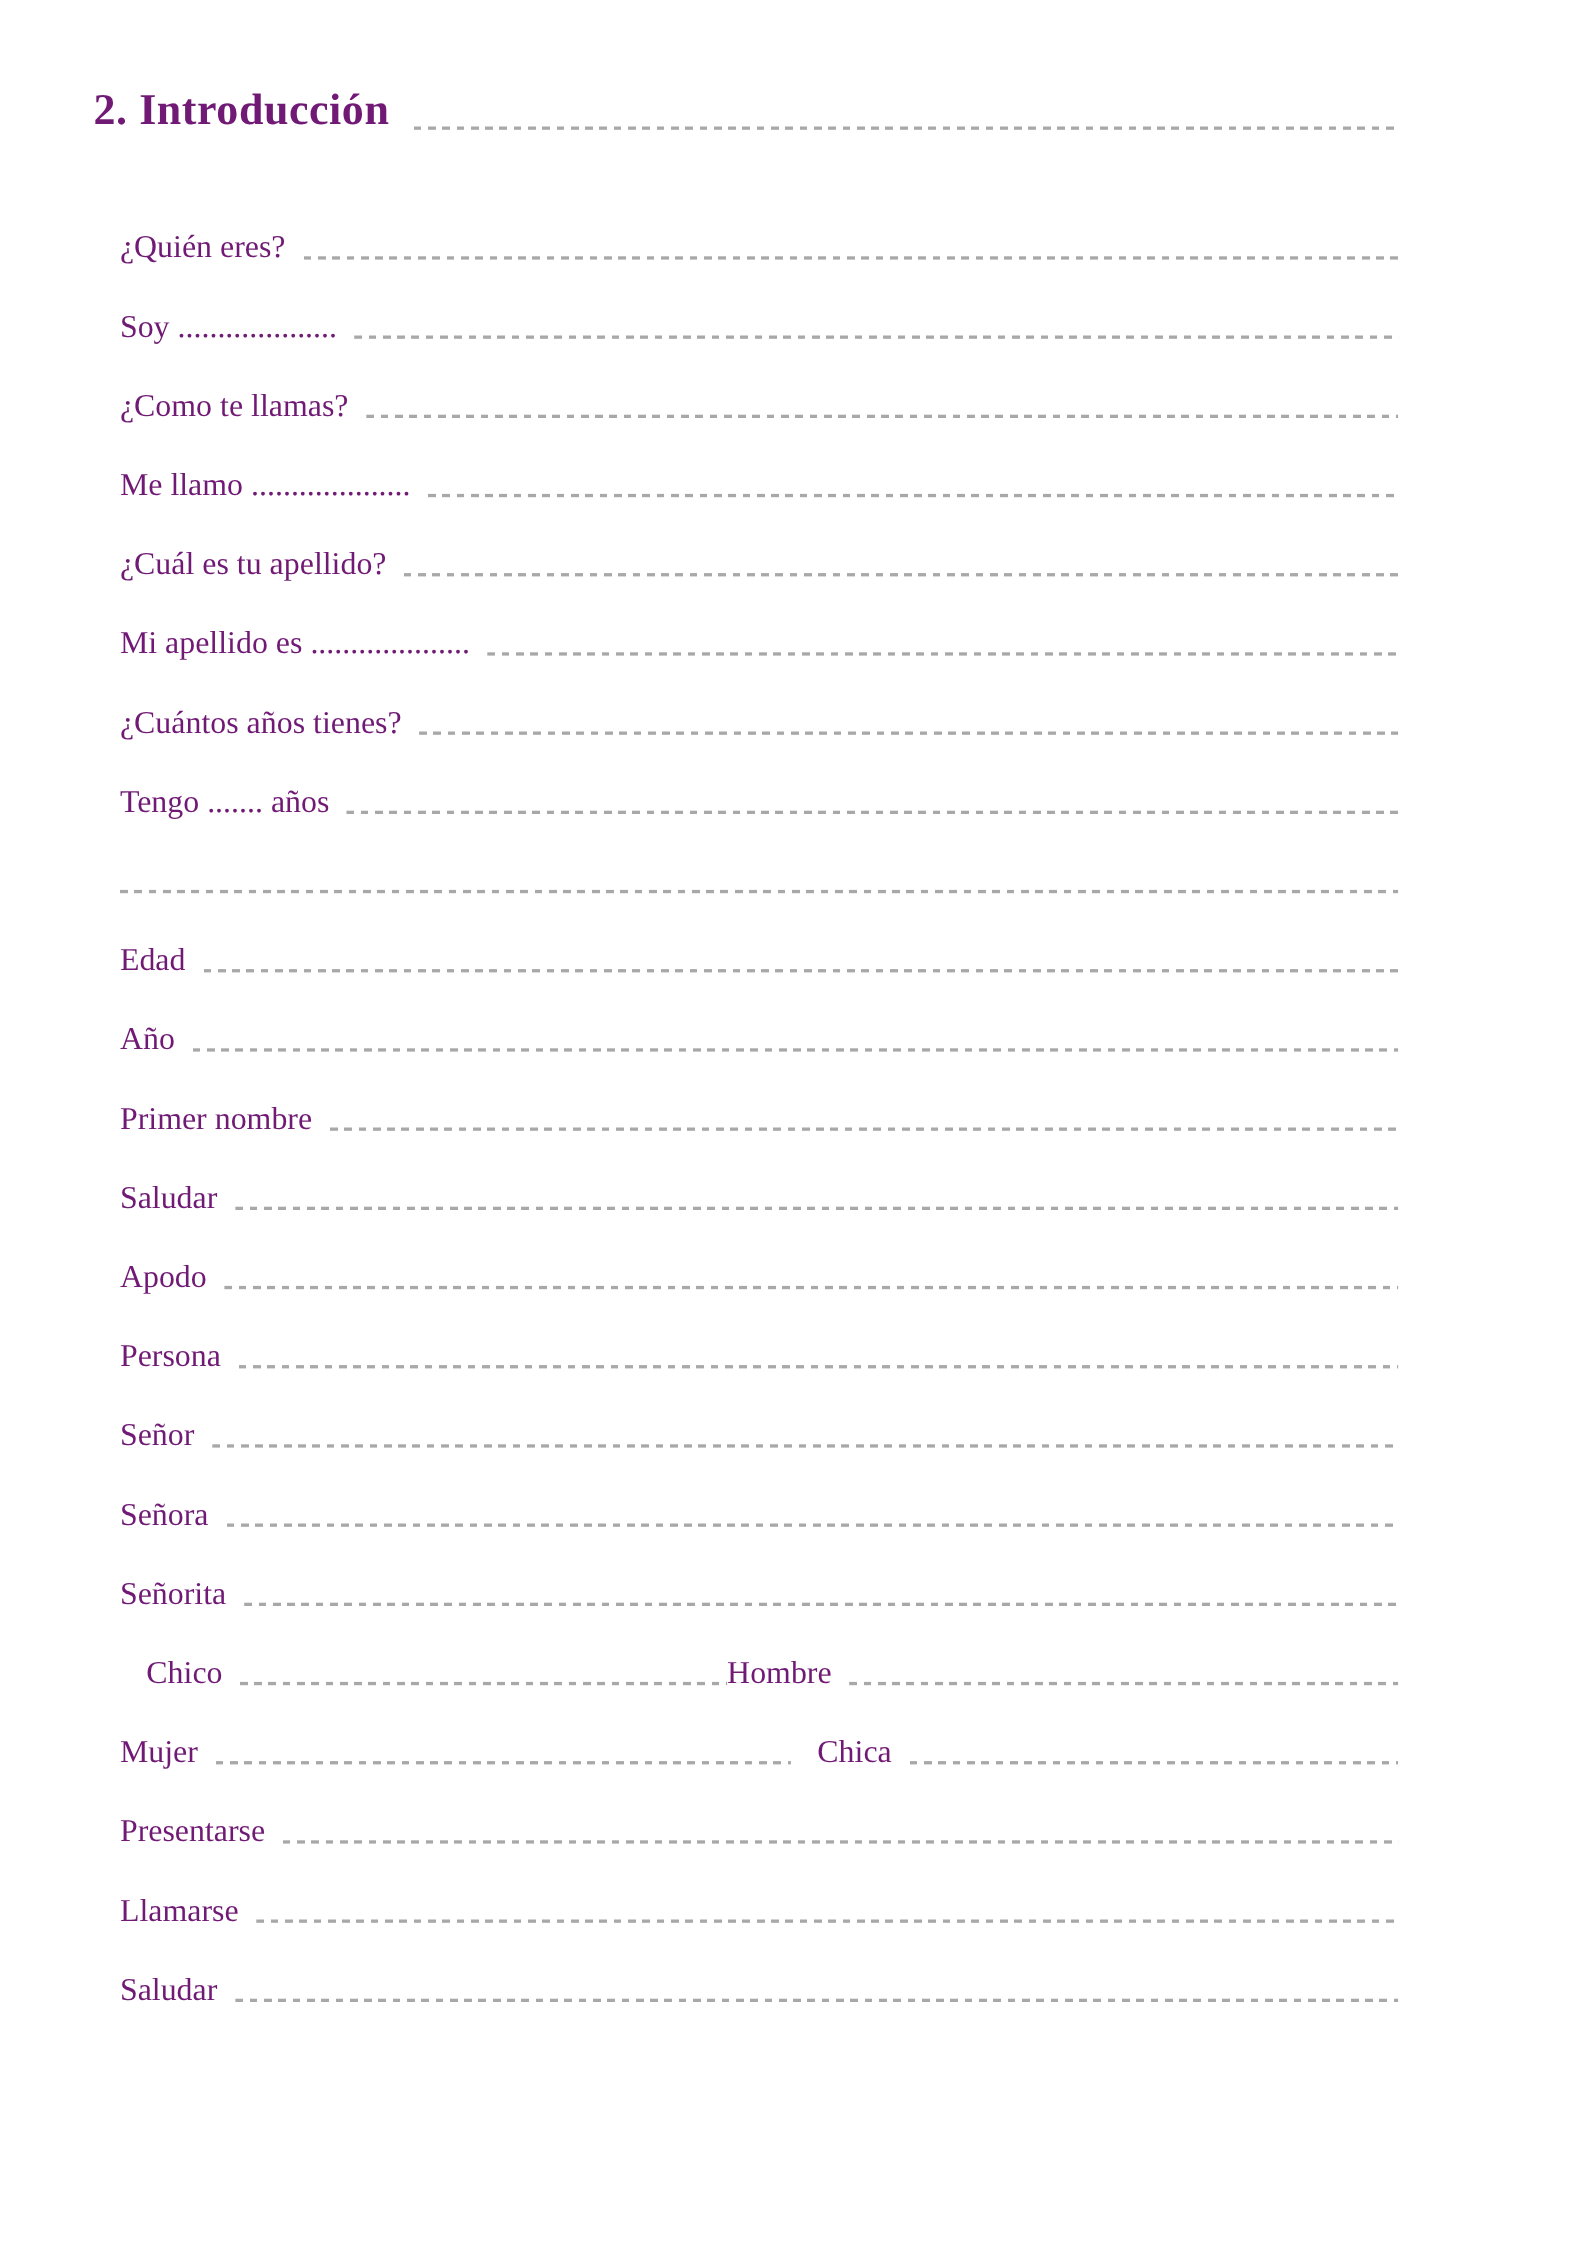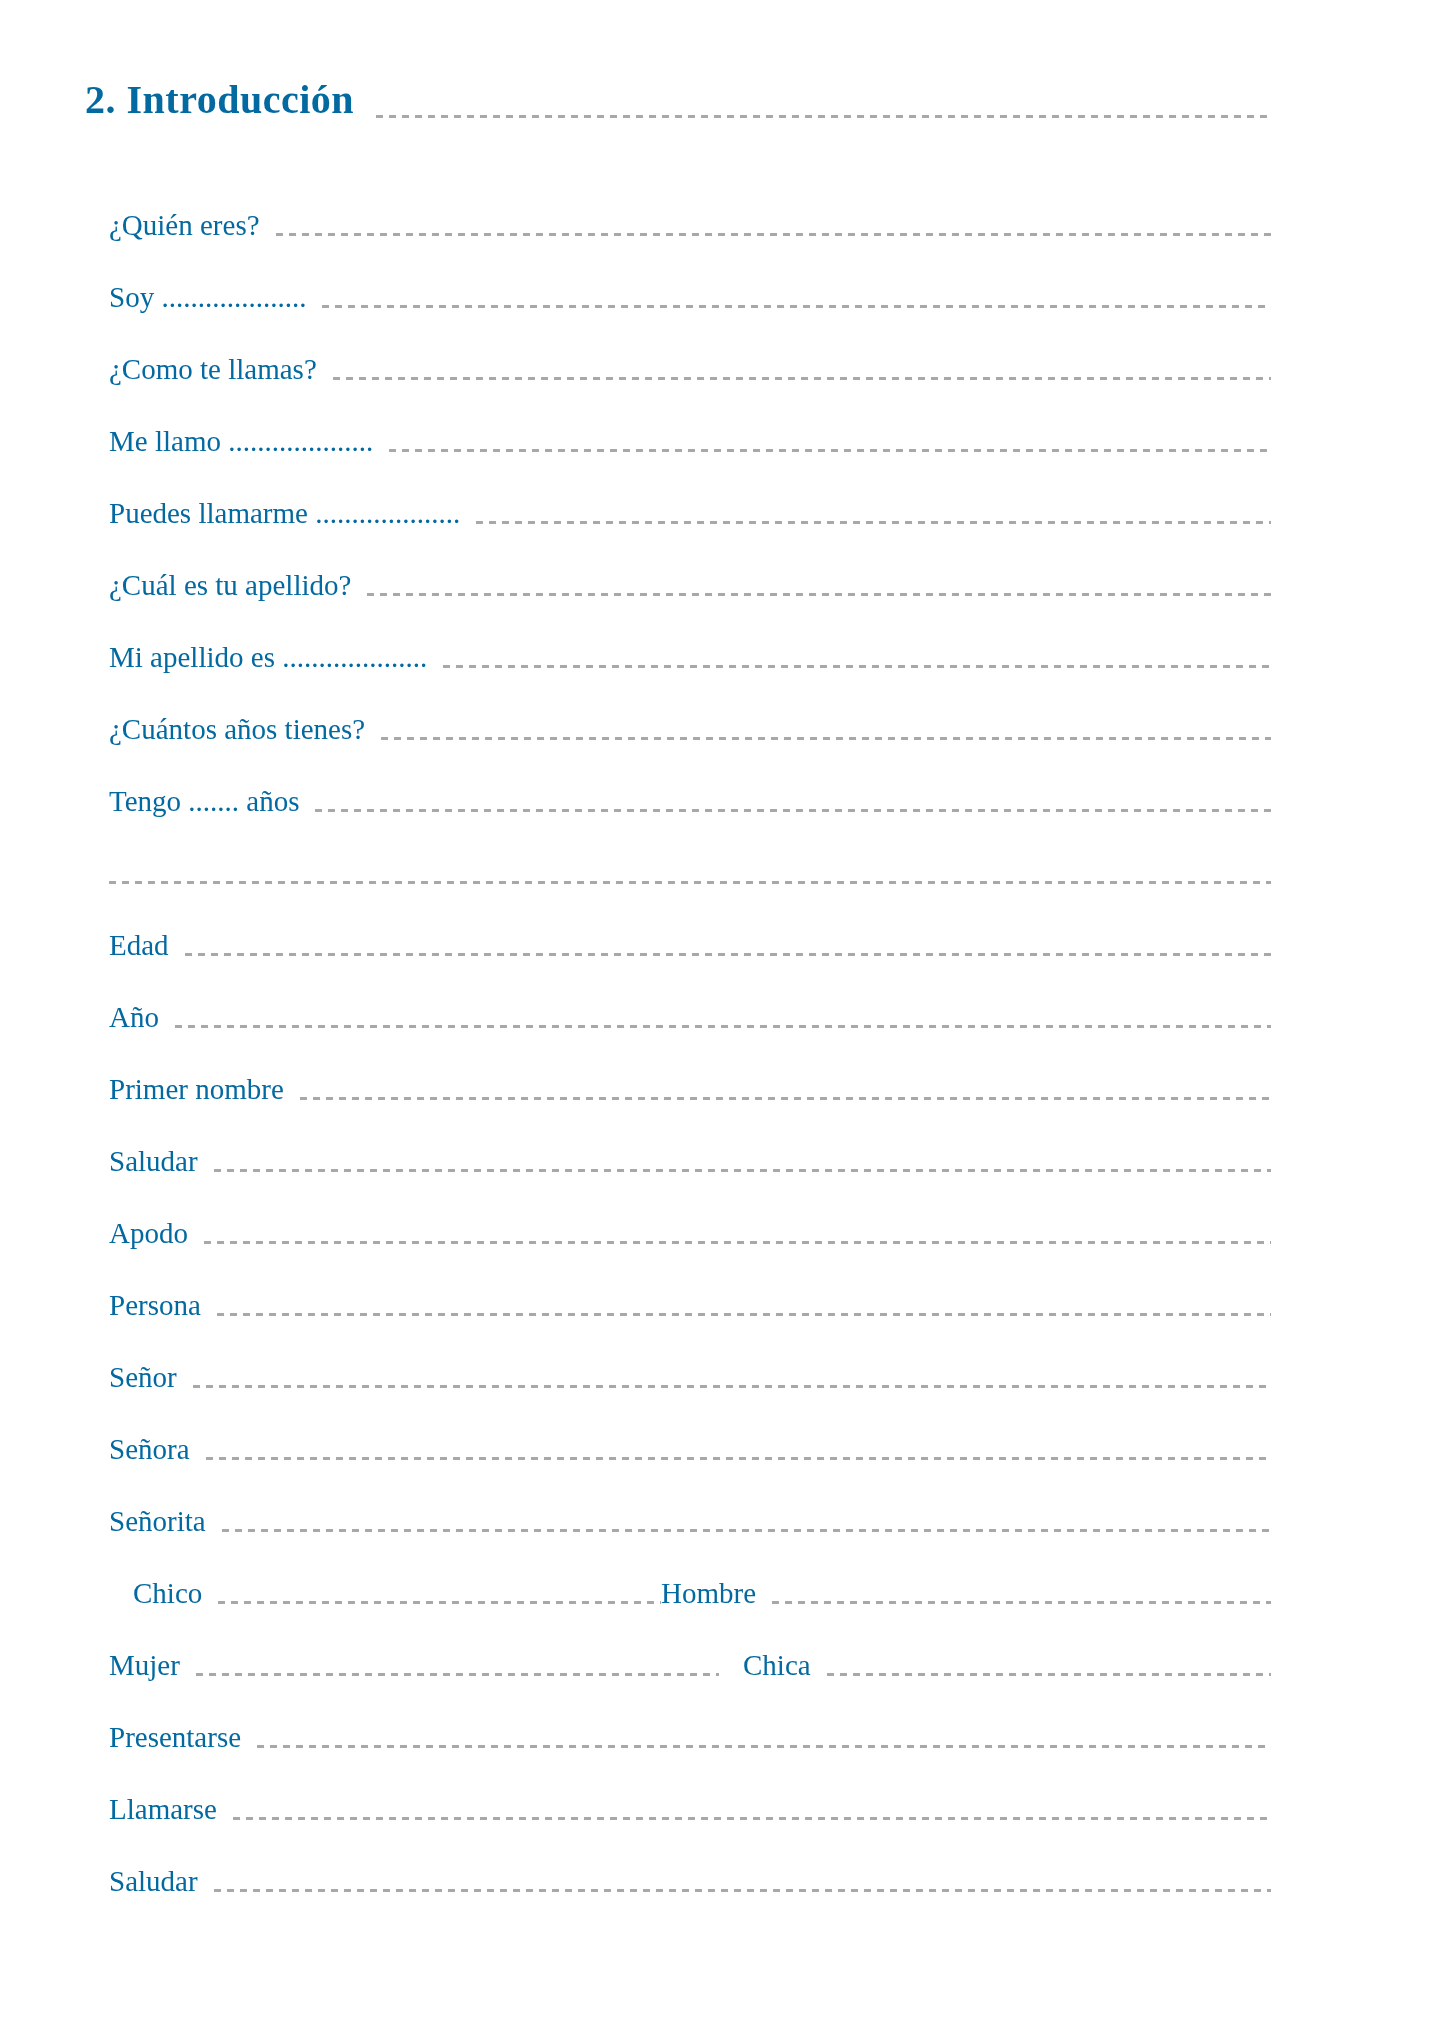--- a/index.html
+++ b/index.html
@@ -3,21 +3,21 @@
 <meta charset="utf-8">
 <style>
   html,body { margin:0; padding:0; background:#ffffff; }
   .page {
     position:relative;
     width:1358px; height:2043px;
     background:#ffffff;
     box-sizing:border-box;
     padding:76px 87px 0 85px;
     font-family:"Liberation Serif","DejaVu Serif",serif;
-    color:#0369a1;
+    color:#701a75;
     overflow:hidden;
   }
   .title-row { display:flex; align-items:flex-end; }
   .title {
     margin:0; padding:0;
     font-size:40px; font-weight:bold; line-height:1.2;
     letter-spacing:0.5px;
     white-space:pre;
   }
   .rows { margin-top:44px; }
@@ -62,24 +62,20 @@
     <div class="row">
       <span class="label">¿Como te llamas?</span>
       <span class="dashline"></span>
     </div>
 
     <div class="row">
       <span class="label">Me llamo ....................</span>
       <span class="dashline"></span>
     </div>
 
-    <div class="row">
-      <span class="label">Puedes llamarme ....................</span>
-      <span class="dashline"></span>
-    </div>
 
     <div class="row">
       <span class="label">¿Cuál es tu apellido?</span>
       <span class="dashline"></span>
     </div>
 
     <div class="row">
       <span class="label">Mi apellido es ....................</span>
       <span class="dashline"></span>
     </div>

